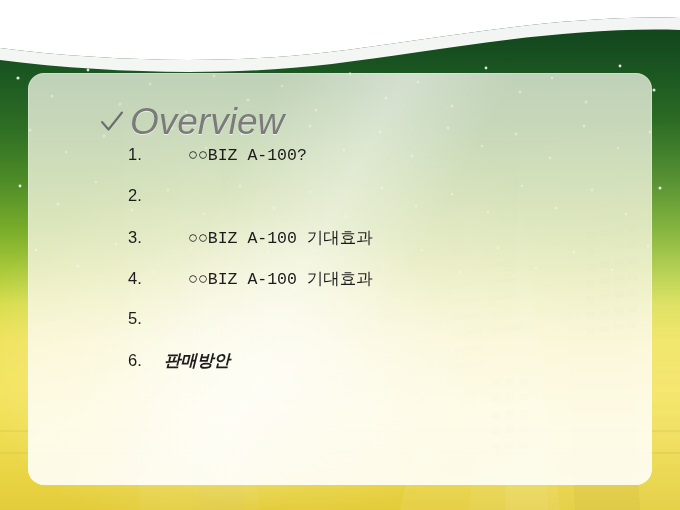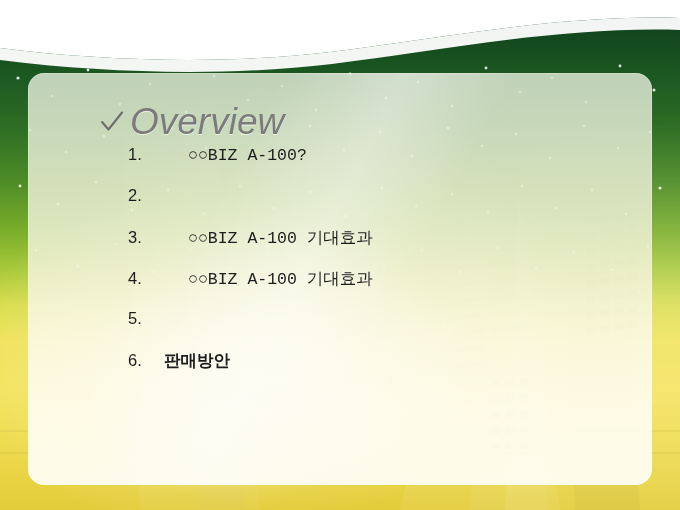--- a/index.html
+++ b/index.html
@@ -150,21 +150,21 @@
   .li-num {
     width: 30px;
     flex: none;
     color: #1c1c1c;
   }
   .li-text {
     display: block;
   }
   .list-item.indent-wide .li-text { margin-left: 30px; font-family: Liberation Mono, monospace; }
   .list-item.indent-narrow .li-text { margin-left: 6px; font-weight: bold; }
-  .li-text.bold { font-weight: bold; }
+  .li-text.bold { font-weight: bold; font-style: italic; }
 </style>
 </head>
 <body>
 
 <div id="slide">
 
   <div class="bg-base"></div>
 
   <svg class="bg-buildings" viewBox="0 0 680 510" preserveAspectRatio="none">
     <defs>

